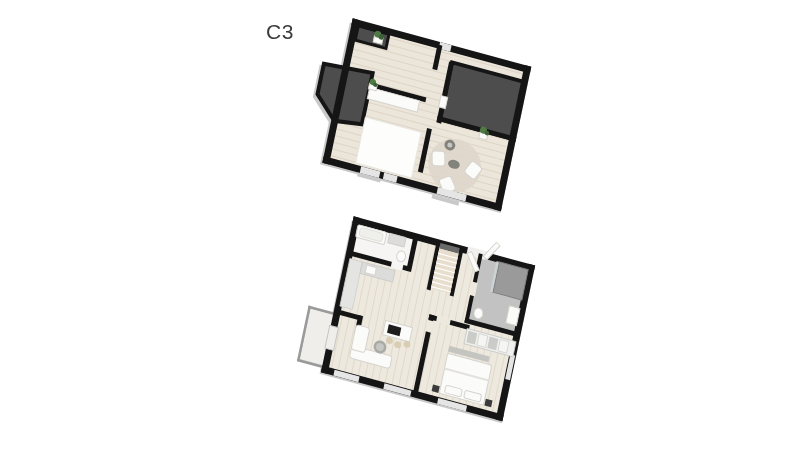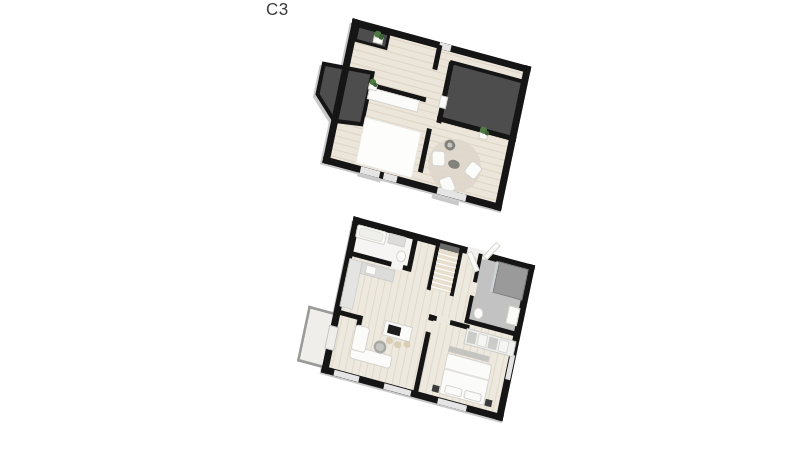--- a/index.html
+++ b/index.html
@@ -1,17 +1,17 @@
 <!DOCTYPE html>
 <html style="--background: #ffffff; --text: #3a3a3a; --wall: #151515; --wall-side: #c9c9c9; --roof: #4d4d4d; --floor: #ebe5da; --floor-line: #ddd4c5; --floor2: #eee9df; --floor2-line: #e0d8ca; --white-furniture: #fbfbfa; --furniture-line: #d5d3cd; --gray-furniture: #dcdcda; --dark-furniture: #3b3b3b; --tile: #c2c2c2; --shower: #9a9a9a; --stairs: #e8decd; --landing: #6a6a6a; --window: #e5e5e5; --railing: #9a9a9a; --rug: #ded6c9; --plant: #4e7a44; --plant-dark: #3c6136; --stool: #d9cdb4; --cooktop: #1d1d1d; --pouf: #83837e; --balcony-floor: #efeeea; --bath-floor: #f6f5f3; --table-top: #a9a9a5; --table-inner: #c6c6c2;"><head>
 <meta charset="utf-8">
 <style>
   html,body{margin:0;padding:0;width:800px;height:450px;background:var(--background,#fff);
     font-family:"Liberation Sans",sans-serif;overflow:hidden;position:relative}
-  .title{position:absolute;left:266px;top:0;font-size:17px;color:var(--text,#3a3a3a);letter-spacing:.5px}
+  .title{position:absolute;left:266px;top:20px;font-size:21px;color:var(--text,#3a3a3a);letter-spacing:.5px}
   svg{position:absolute;left:0;top:0}
   .wall{fill:var(--wall)}
   .wallside{fill:var(--wall-side)}
   .roof{fill:var(--roof)}
   .roofline{stroke:var(--wall);stroke-width:4}
   .floorU{fill:url(#woodU)}
   .floorL{fill:url(#woodL)}
   .pf{fill:var(--floor)} .pl{stroke:var(--floor-line);stroke-width:1}
   .pf2{fill:var(--floor2)} .pl2{stroke:var(--floor2-line);stroke-width:1}
   .gapL{fill:var(--floor2)}

